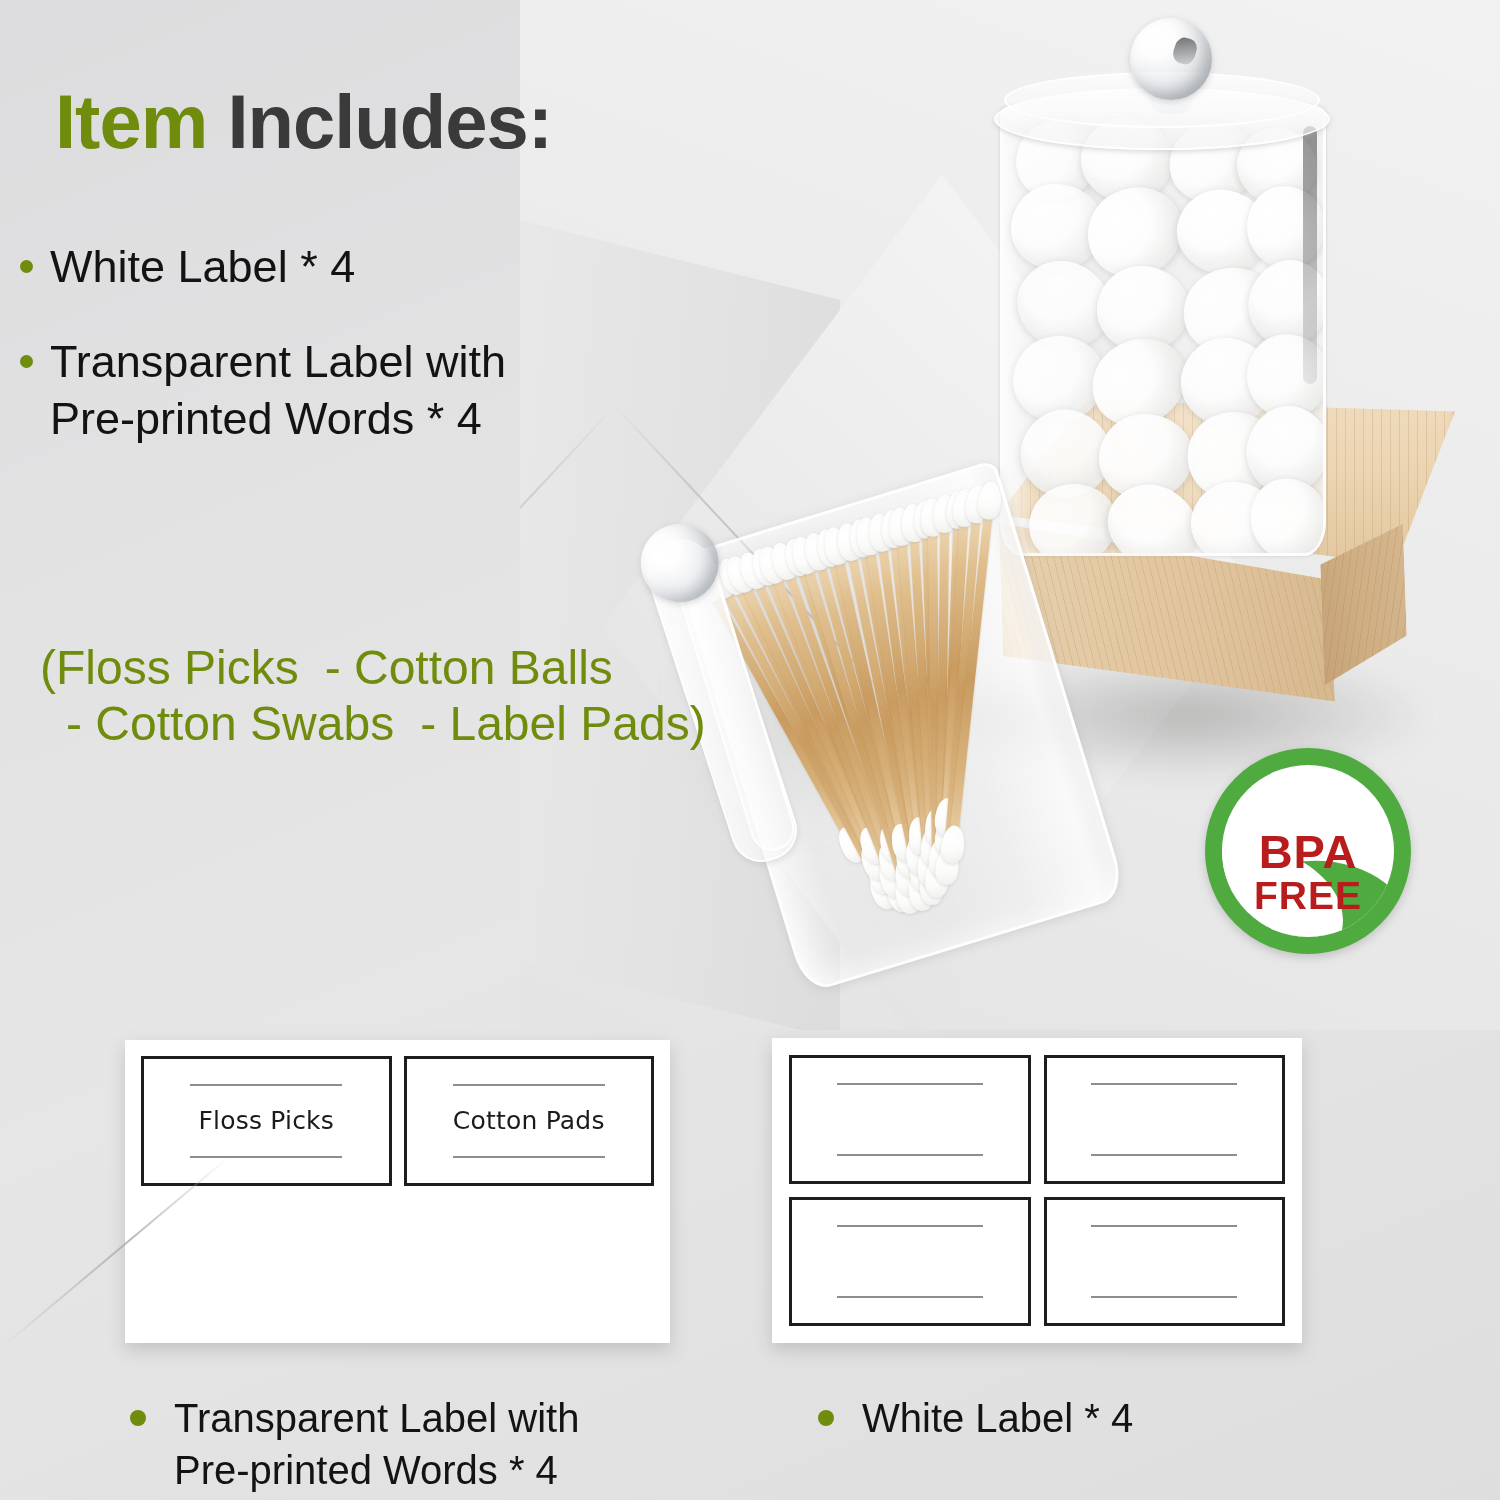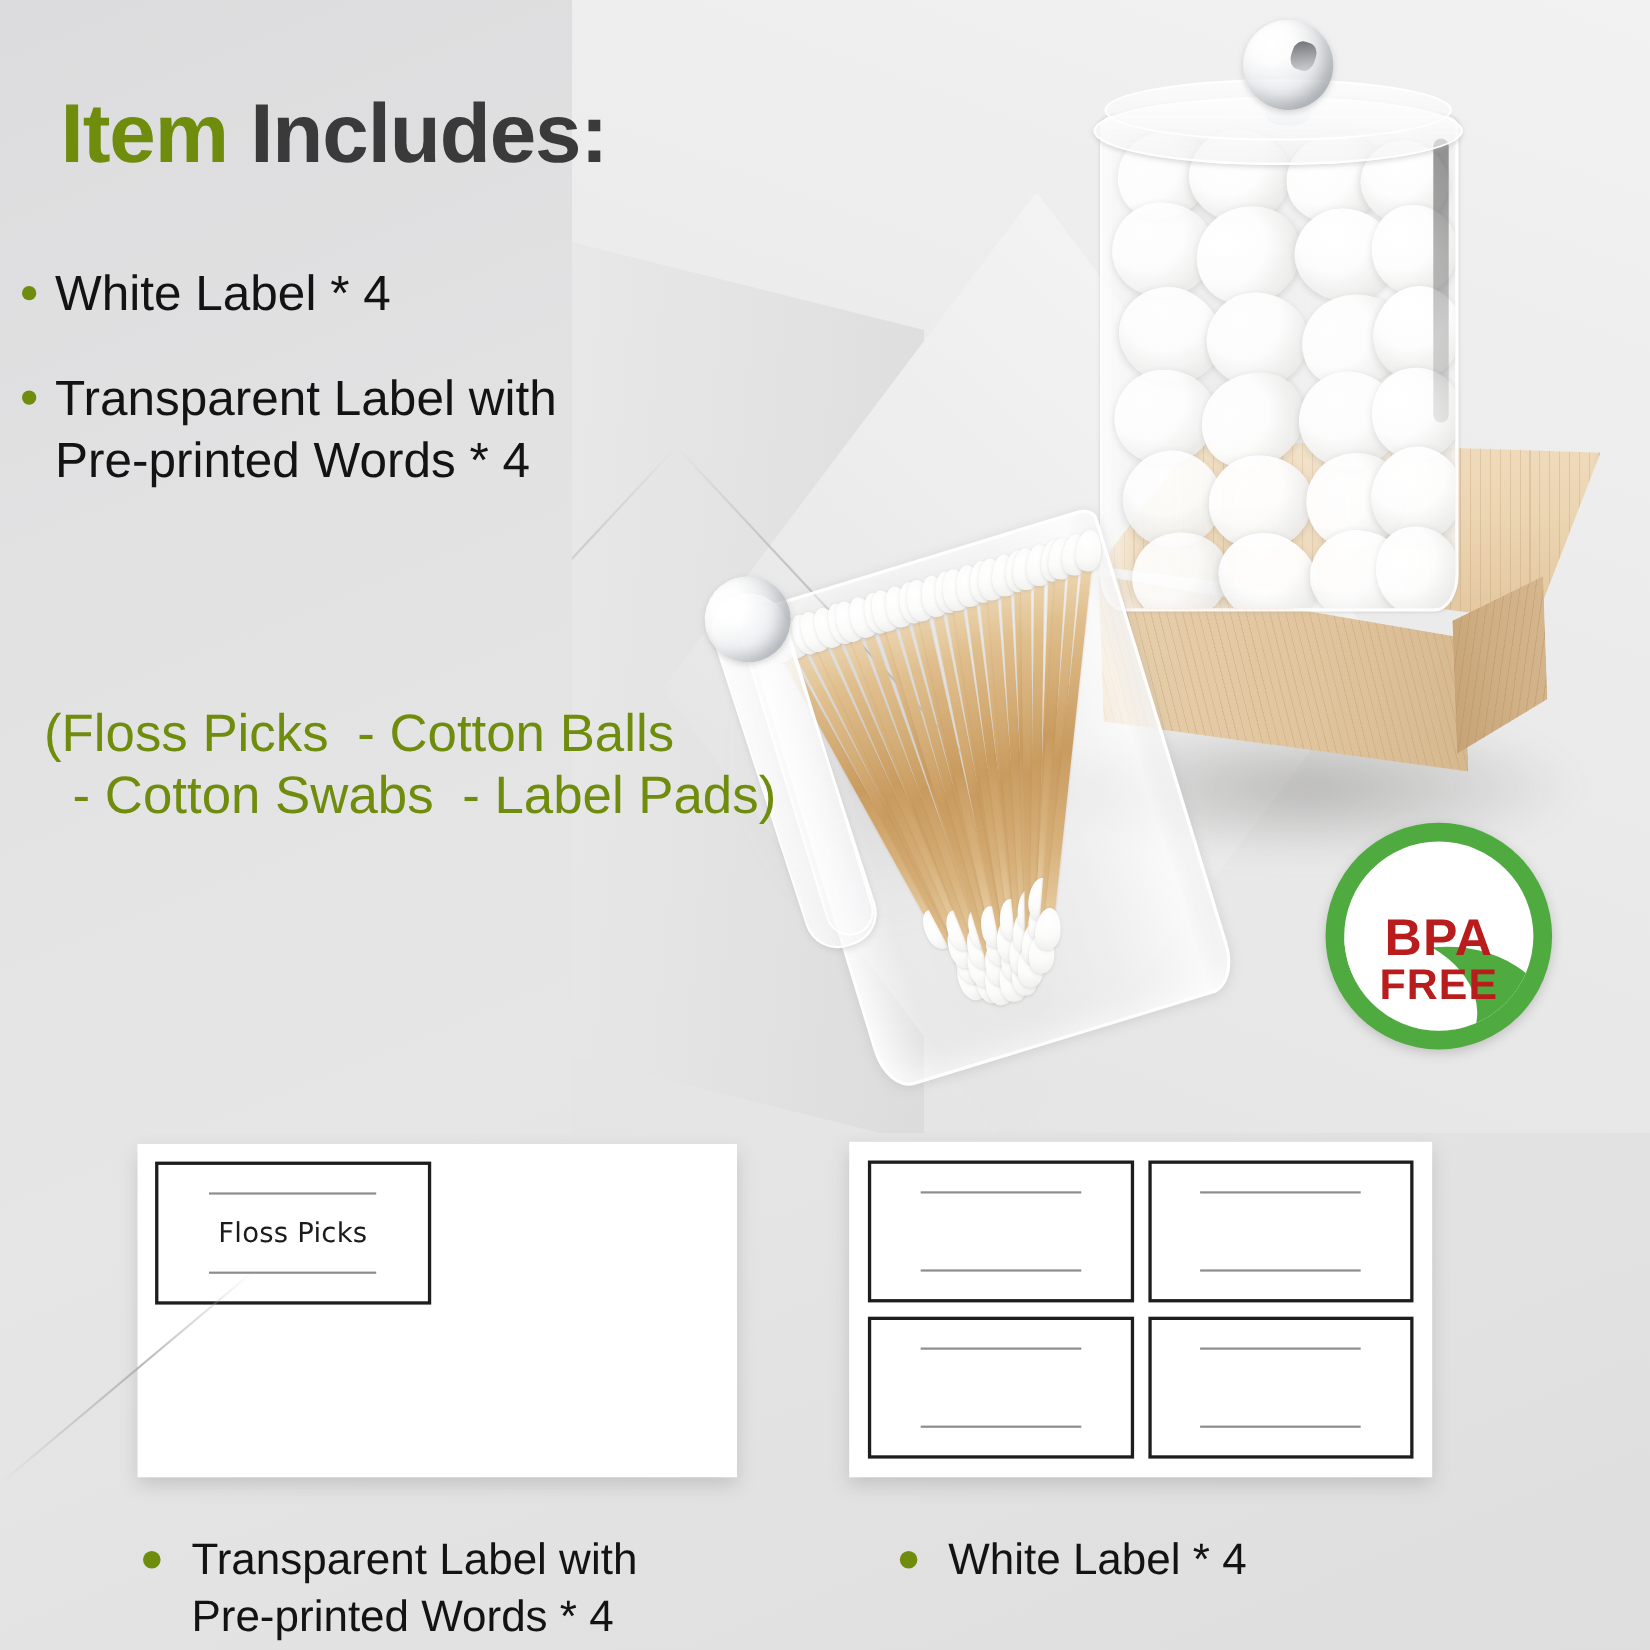--- a/index.html
+++ b/index.html
@@ -590,20 +590,25 @@
       <span>- Cotton Swabs</span><span class="sp-l"></span><span>- Label Pads</span><span>)</span>
     </div>
   </div>
 
   <div class="sheet sheet-transparent">
     <div class="lbl">
       <span class="rule top"></span>
       <span class="cap">Floss Picks</span>
       <span class="rule bot"></span>
     </div>
+    <div class="lbl">
+      <span class="rule top"></span>
+      <span class="cap">Cotton Pads</span>
+      <span class="rule bot"></span>
+    </div>
   </div>
 
   <div class="sheet sheet-white">
     <div class="lbl">
       <span class="rule top"></span>
       <span class="cap"></span>
       <span class="rule bot"></span>
     </div>
     <div class="lbl">
       <span class="rule top"></span>

